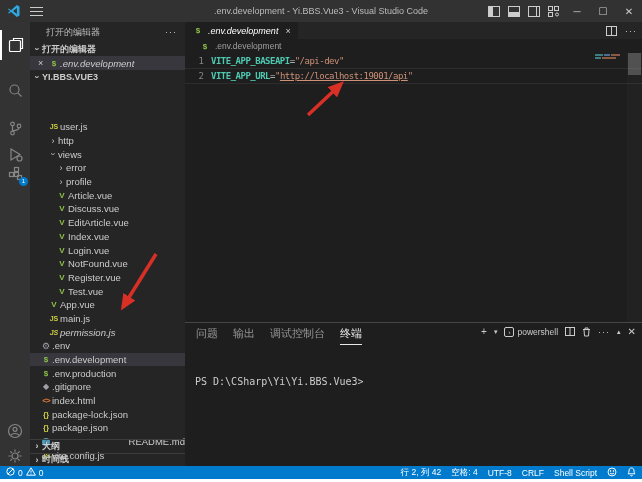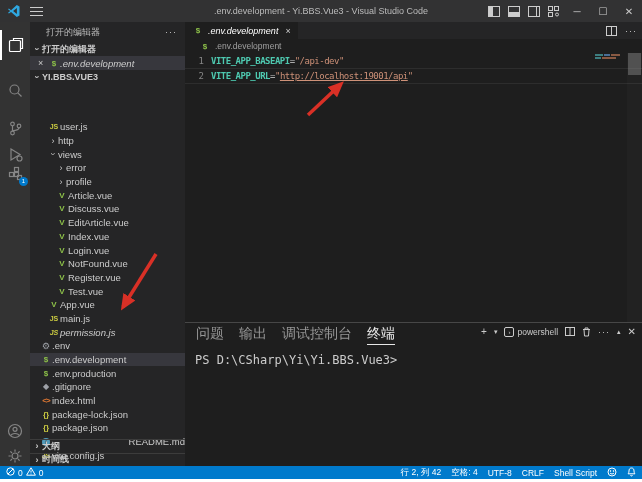--- a/index.html
+++ b/index.html
@@ -72,29 +72,29 @@
   .tk-str { color:#ce9178; }
   .tk-link { color:#ce9178; text-decoration:underline; cursor:pointer; }
   .minimap { position:absolute; top:0; right:15px; width:32px; }
   .mm-line { height:2px; margin:1px 0; display:flex; gap:1px; }
   .mm-line i { display:block; height:2px; }
   .scrollstrip { position:absolute; top:0; right:0; bottom:0; width:15px; background:rgba(255,255,255,0.02); }
   .scrollthumb { position:absolute; top:0; right:1px; width:13px; height:22px; background:rgba(140,140,140,0.45); }
 
   
   .panel { height:144px; border-top:1px solid #474747; background:#1e1e1e; position:relative; flex:0 0 auto; }
-  .panel-tabs { height:22px; display:flex; align-items:center; gap:15px; padding-left:11px; font-size:14px; color:#969696; }
+  .panel-tabs { height:22px; display:flex; align-items:center; gap:15px; padding-left:11px; font-size:11px; color:#969696; }
   .panel-tab { height:100%; display:flex; align-items:center; cursor:pointer; border-bottom:1px solid transparent; }
   .panel-tab.active { color:#e7e7e7; border-bottom-color:#e7e7e7; }
   .panel-actions { position:absolute; right:6px; top:3px; display:flex; align-items:center; gap:7px; color:#cccccc; font-size:10px; }
   .pa-ico { cursor:pointer; display:flex; align-items:center; gap:3px; }
   .pa-ico svg { stroke:#cccccc; fill:none; stroke-width:1; }
   .ps-box { width:10px; height:10px; border:1px solid #cccccc; border-radius:2px; font-size:6px; display:flex; align-items:center; justify-content:center; }
   .ps-label { font-size:8.5px; color:#cccccc; }
-  .term { padding:8px 0 0 10px; font-family:"DejaVu Sans Mono","Liberation Mono",monospace; font-size:12px; color:#cccccc; }
+  .term { padding:8px 0 0 10px; font-family:"DejaVu Sans Mono","Liberation Mono",monospace; font-size:10px; color:#cccccc;margin-top:23px; }
 
   
   .statusbar { position:absolute; top:466px; left:0; right:0; height:13px; background:#007acc; color:#ffffff; display:flex; align-items:center; font-size:8.5px; padding:0 6px; }
   .st-left { display:flex; align-items:center; gap:3px; cursor:pointer; }
   .st-right { margin-left:auto; display:flex; align-items:center; gap:10px; }
   .st-item { cursor:pointer; white-space:nowrap; }
   .st-ico svg { stroke:#ffffff; fill:none; stroke-width:1; }
 
   .bottom-strip { position:absolute; top:479px; left:0; right:0; height:3px; background:#ffffff; }
 

